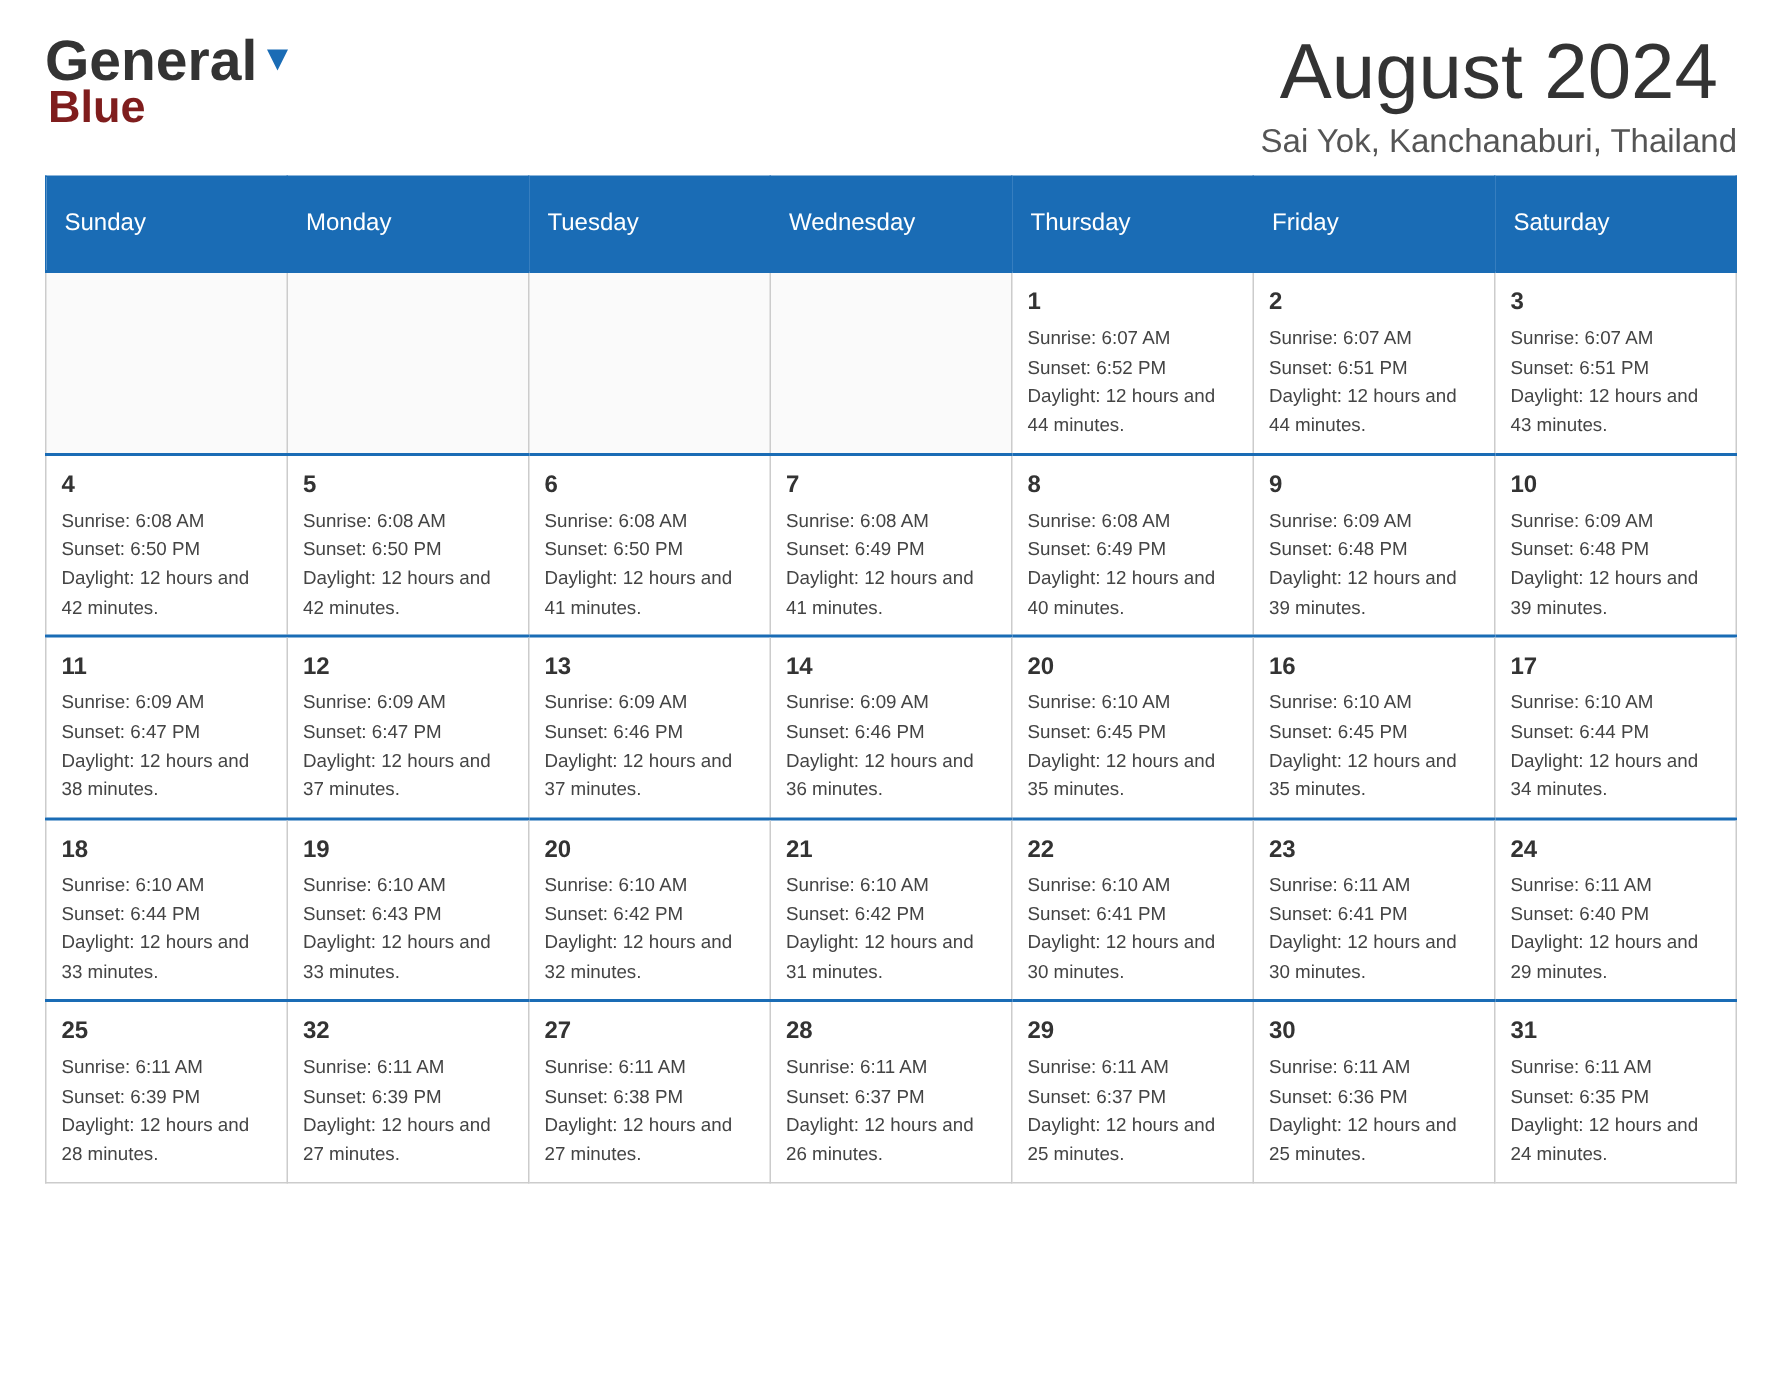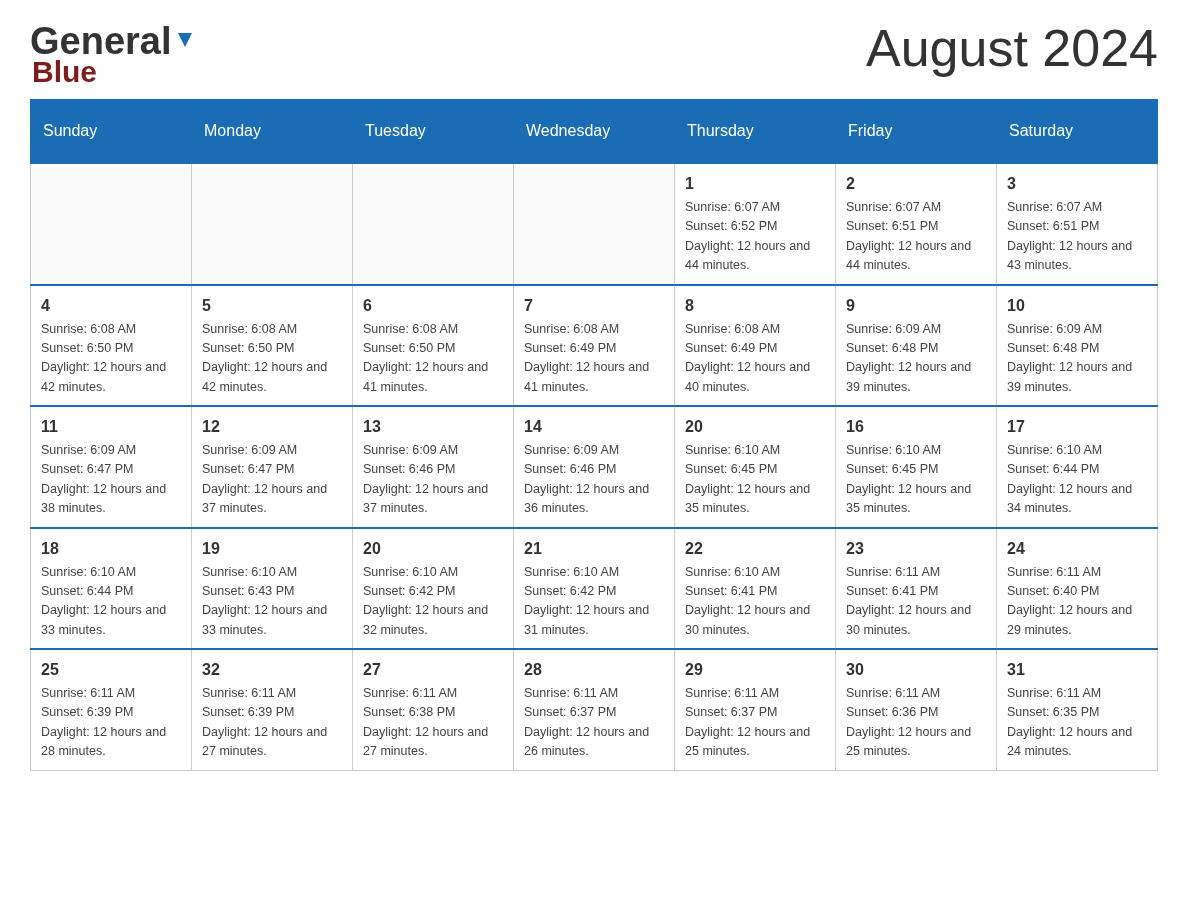--- a/index.html
+++ b/index.html
@@ -85,20 +85,21 @@
     <div style="display:flex; align-items:center;">
       <span style="font-size:38px; font-weight:bold; color:#333; font-family:Arial;">General</span>
       <svg width="22" height="22" viewBox="0 0 22 22" style="margin-left:2px; margin-top:-4px;">
         <polygon points="4,4 18,4 11,18" fill="#1a6cb5"></polygon>
       </svg>
     </div>
     <div style="font-size:30px; font-weight:bold; color:#7f1d1d; font-family:Arial; margin-top:-8px; margin-left:2px;">Blue</div>
   </div>
   <div class="title-area">
     <div class="month-title">August 2024</div>
+    <div class="location-title">Sai Yok, Kanchanaburi, Thailand</div>
   </div>
 </div>
 
 <table class="calendar">
   <thead>
     <tr>
     <th>Sunday</th>
         <th>Monday</th>
         <th>Tuesday</th>
         <th>Wednesday</th>

